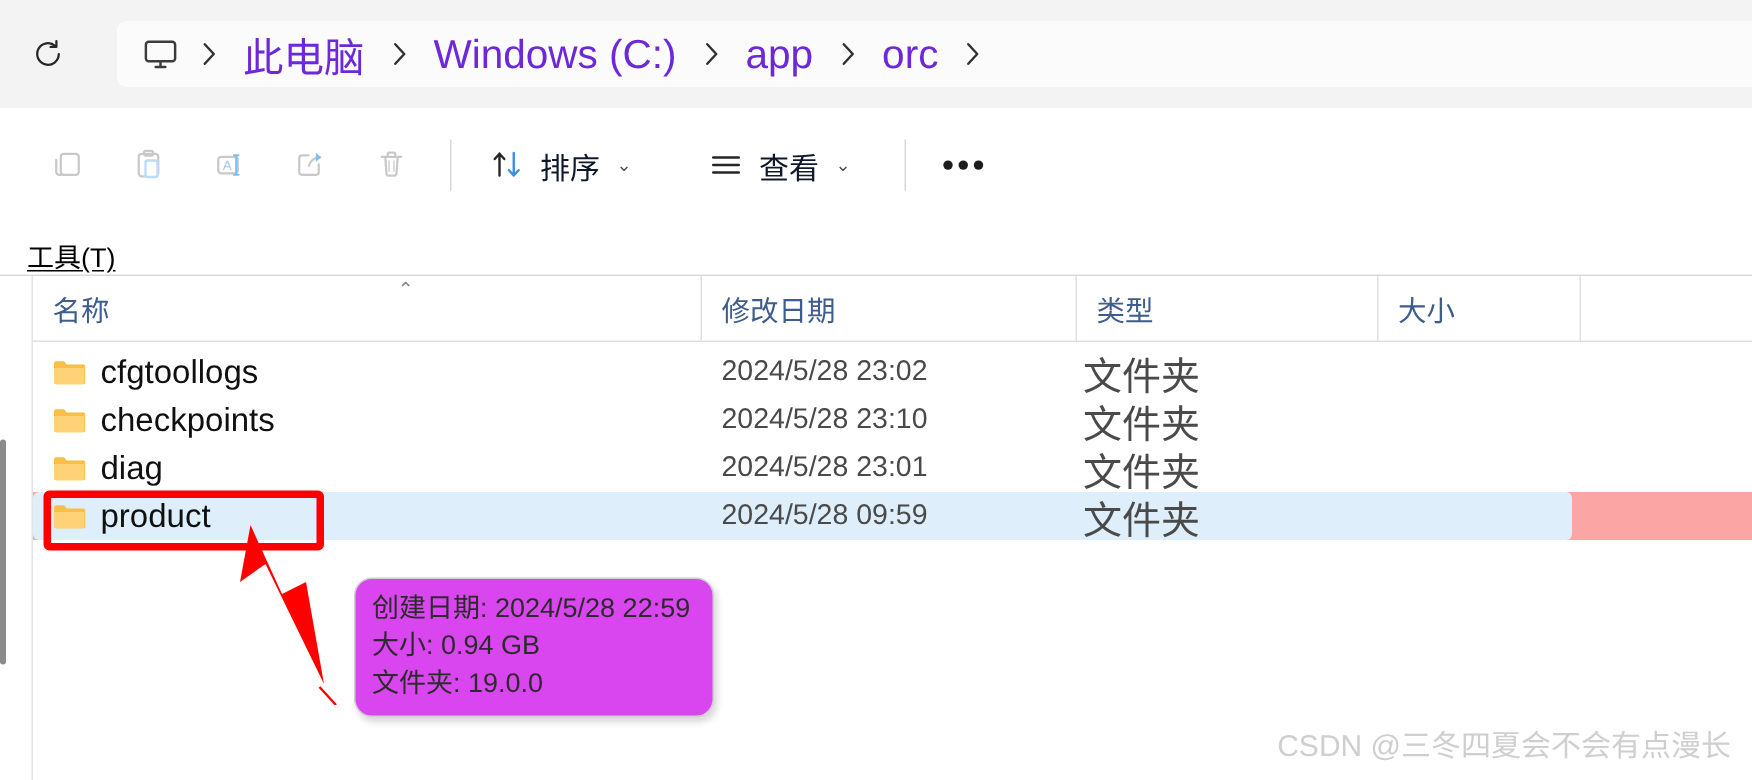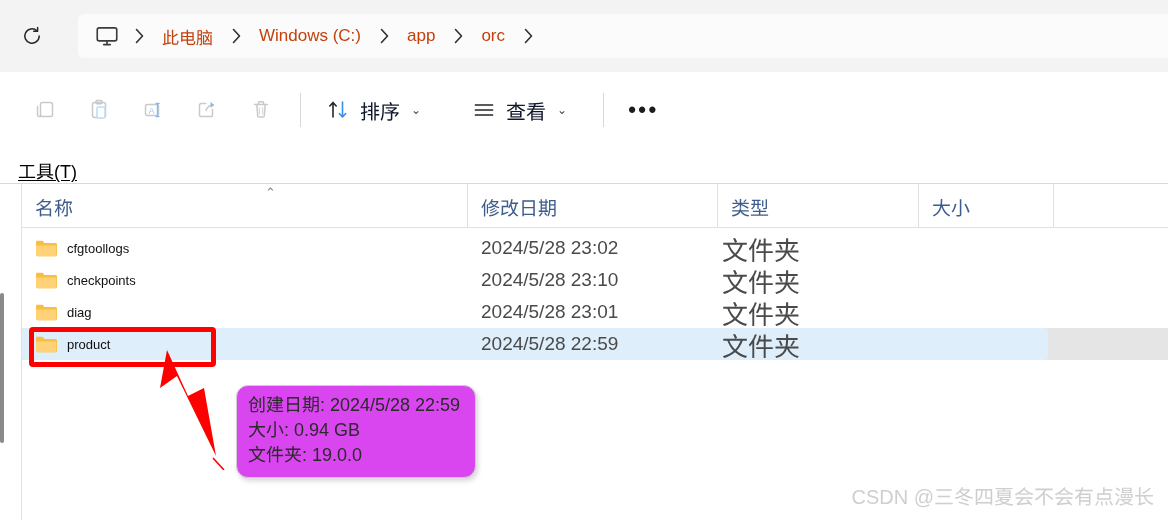--- a/index.html
+++ b/index.html
@@ -55,22 +55,22 @@
     padding-left: 14px;
   }
 
   .crumb-icon {
     width: 30px; height: 30px;
     display: flex; align-items: center; justify-content: center;
     cursor: pointer;
   }
 
   .crumb {
-    font-size: 17px;
-    color: #c2410c;
+    font-size: 27px;
+    color: #6d28d9;
     padding: 2px 6px;
     white-space: nowrap;
     cursor: pointer;
     font-family: "Liberation Sans", "DejaVu Sans", sans-serif;
   }
 
   .crumb-sep {
     display: flex;
     align-items: center;
     justify-content: center;
@@ -228,39 +228,39 @@
 
   .row {
     position: relative;
     height: 32px;
     display: flex;
     align-items: center;
     cursor: pointer;
   }
 
   .row.selected {
-    background: #e5e5e5;
+    background: #fca5a5;
     padding-left: 11px;
   }
   .row .sel-clip {
     position: absolute;
     left: 0; top: 0;
     width: 1026px;
     height: 32px;
     border-radius: 4px;
   }
   .row.selected .sel-clip { background: #deeefb; }
 
   .cell-name {
     position: absolute;
     left: 13px;
     display: flex;
     align-items: center;
     gap: 10px;
-    font-size: 13px;
+    font-size: 22px;
     color: #101010;
     z-index: 2;
   }
 
   .cell-date {
     position: absolute;
     left: 459px;
     font-size: 19px;
     color: #4a4a4a;
     z-index: 2;
@@ -549,21 +549,21 @@
 
       <div class="row selected">
         <div class="sel-clip"></div>
         <div class="cell-name">
           <svg class="folder-ico" width="22" height="19" viewBox="0 0 22 19">
             <path d="M1 3.2a1.4 1.4 0 0 1 1.4-1.4h5.2l2 2.2h11a1.4 1.4 0 0 1 1.4 1.4v10.4a1.4 1.4 0 0 1-1.4 1.4H2.4A1.4 1.4 0 0 1 1 15.8z" fill="#f7bf45"></path>
             <path d="M1 6.4h20.2v9.4a1.4 1.4 0 0 1-1.4 1.4H2.4A1.4 1.4 0 0 1 1 15.8z" fill="#ffd277"></path>
           </svg>
           <span>product</span>
         </div>
-        <div class="cell-date">2024/5/28 22:59</div>
+        <div class="cell-date">2024/5/28 09:59</div>
         <div class="cell-type">文件夹</div>
         <div class="cell-size"></div>
       </div>
 
     </div>
   </div>
 
   <div class="tooltip">
     <div class="tip-line">创建日期: 2024/5/28 22:59</div>
     <div class="tip-line">大小: 0.94 GB</div>

